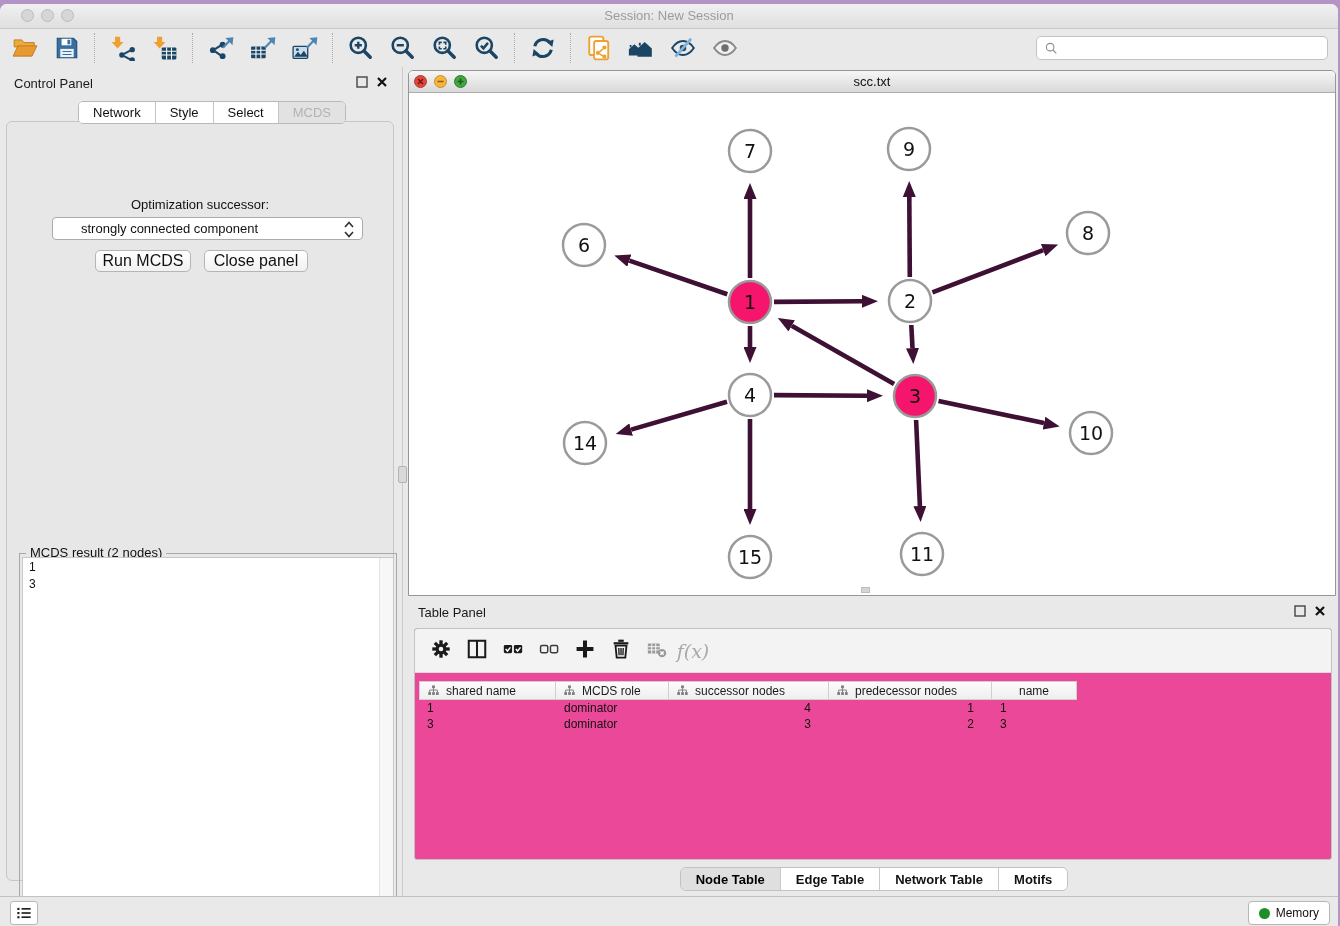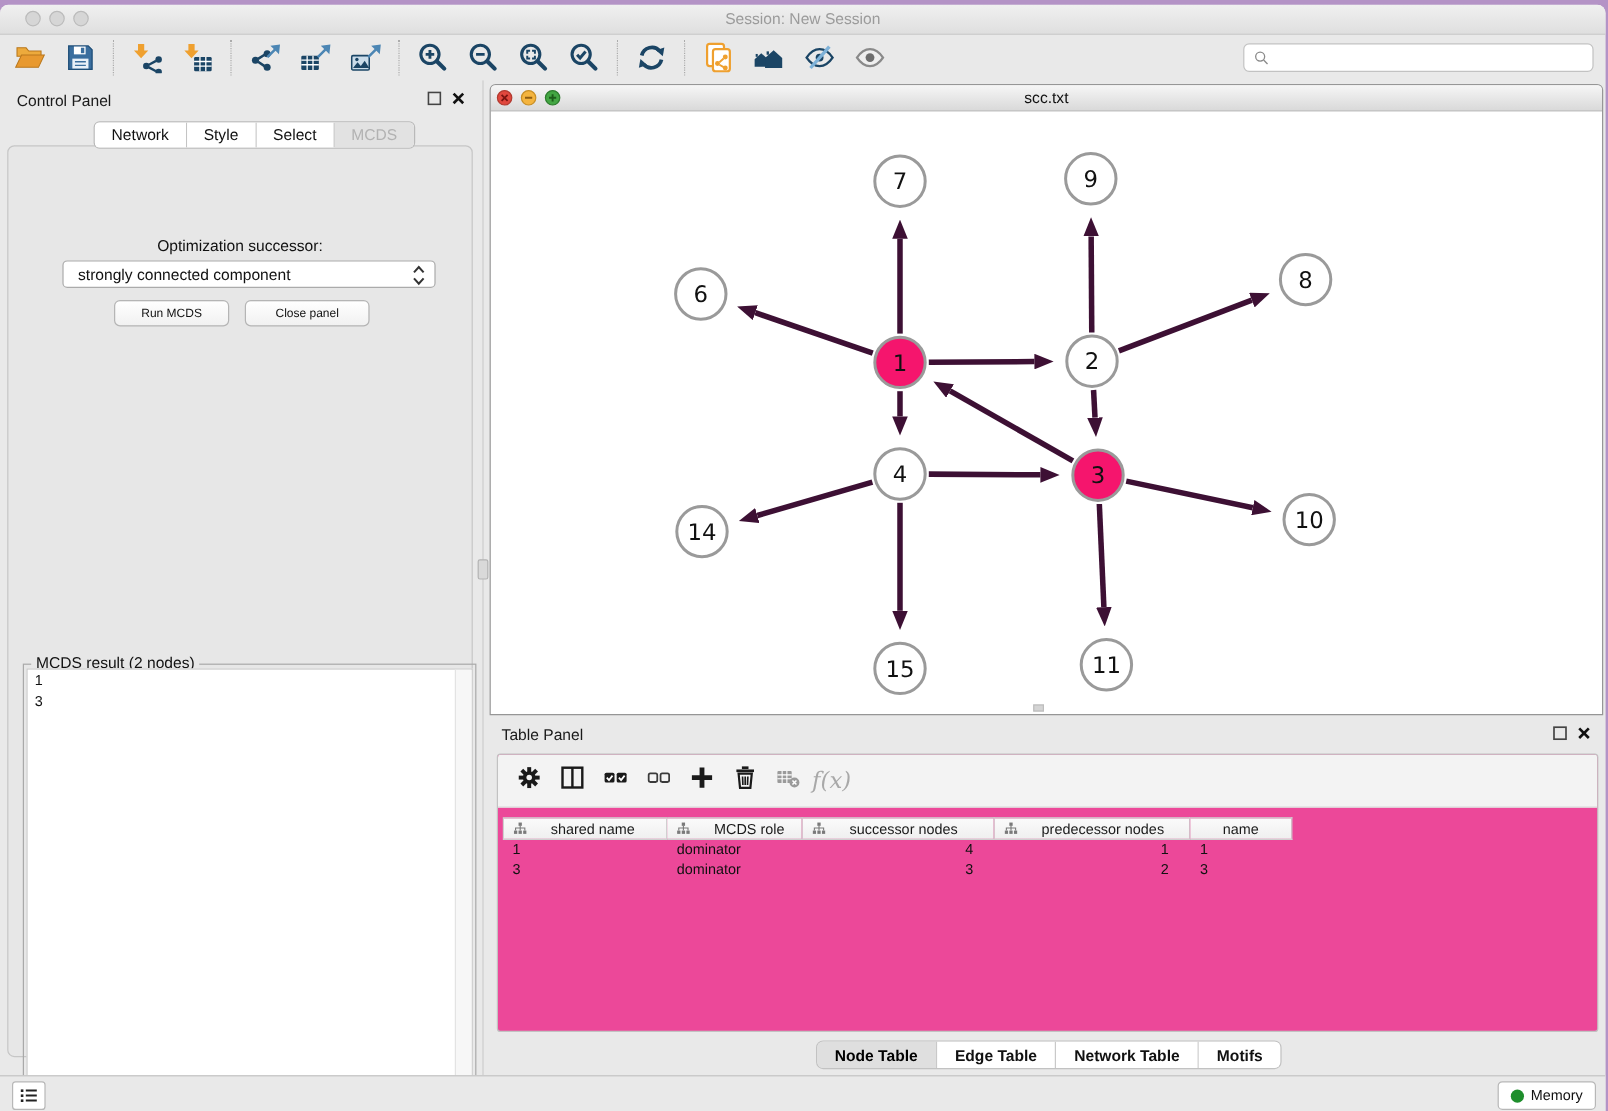--- a/index.html
+++ b/index.html
@@ -25,23 +25,23 @@
   
   .control-panel{position:absolute;left:0;top:63px;width:402px;height:829px;}
   .cp-head{position:absolute;left:14px;top:9px;}
   .cp-wctl{position:absolute;right:14px;top:9px;}
   .cp-box{position:absolute;left:6px;top:54px;width:388px;height:760px;border:1px solid #C6C6C6;border-radius:6px;background:#E7E7E7;box-sizing:border-box;}
   .cp-tabs{position:absolute;left:78px;top:34px;height:21px;display:flex;border:1px solid #B9B9B9;border-radius:5px;overflow:hidden;background:#fff;z-index:3;}
   .cp-tab{font-size:13px;color:#111;background:#fff;display:flex;align-items:center;justify-content:center;padding:0 14px;border-right:1px solid #C4C4C4;}
   .cp-tab:last-child{border-right:none;}
   .cp-tab.disabled-active{background:#E2E2E2;color:#B2B2B2;}
   .opt-label{position:absolute;left:0;top:75px;width:100%;text-align:center;font-size:13px;color:#111;}
-  .dropdown{position:absolute;left:45px;top:95px;width:311px;height:23px;background:#fff;border:1px solid #ABABAB;border-radius:4px;display:flex;align-items:center;box-sizing:border-box;font-size:13px;color:#111;padding-left:12px;}
+  .dropdown{position:absolute;left:45px;top:95px;width:311px;height:23px;background:#fff;border:1px solid #ABABAB;border-radius:4px;display:flex;align-items:center;box-sizing:border-box;font-size:13px;color:#111;padding-left:28px;}
   .dropdown .chev{position:absolute;right:6px;top:2px;}
-  .btn{position:absolute;height:22px;background:linear-gradient(#FFFFFF,#F1F1F1);border:1px solid #B5B5B5;border-radius:5px;font-size:10px;color:#111;display:flex;align-items:center;justify-content:center;box-sizing:border-box;}
+  .btn{position:absolute;height:22px;background:linear-gradient(#FFFFFF,#F1F1F1);border:1px solid #B5B5B5;border-radius:5px;font-size:16px;color:#111;display:flex;align-items:center;justify-content:center;box-sizing:border-box;}
   .fieldset{position:absolute;left:12px;top:431px;width:378px;height:383px;border:1px solid #A9A9A9;box-sizing:border-box;}
   .fieldset .legend{position:absolute;left:6px;top:-9px;background:#E7E7E7;padding:0 4px;font-size:13px;color:#111;text-decoration:underline;}
   .result-area{position:absolute;left:2px;top:3px;right:2px;bottom:2px;background:#fff;border:1px solid #C9C9C9;overflow:hidden;}
   .result-scroll{position:absolute;right:0;top:0;width:13px;height:100%;background:#F7F7F7;border-left:1px solid #E3E3E3;}
   .result-line{font-size:12px;color:#111;padding-left:6px;line-height:17px;}
   .vsplit-line{position:absolute;left:402px;top:63px;width:1px;height:829px;background:#CDCDCD;}
   .vsplit-grip{position:absolute;left:398px;top:462px;width:9px;height:17px;background:#D9D9D9;border:1px solid #B3B3B3;border-radius:2px;box-sizing:border-box;}
   
   .netwin{position:absolute;left:408px;top:66px;width:928px;height:526px;border:1px solid #969696;border-radius:5px 5px 0 0;box-sizing:border-box;background:#fff;overflow:hidden;}
   .net-titlebar{position:absolute;left:0;top:0;width:100%;height:22px;background:linear-gradient(#F6F6F6,#D9D9D9);border-bottom:1px solid #ABABAB;box-sizing:border-box;}
@@ -52,21 +52,21 @@
   
   .table-panel{position:absolute;left:408px;top:595px;width:932px;height:297px;}
   .tp-head{position:absolute;left:10px;top:6px;}
   .tp-wctl{position:absolute;right:14px;top:6px;}
   .tp-box{position:absolute;left:6px;top:29px;width:918px;height:232px;background:#ec4899;border:1px solid #C2C2C2;border-radius:3px;box-sizing:border-box;overflow:hidden;}
   .tp-toolbar{position:absolute;left:0;top:0;width:100%;height:44px;background:#F3F3F3;border-bottom:1px solid #DDD;display:flex;align-items:center;padding-left:8px;box-sizing:border-box;}
   .tp-btn{width:36px;height:34px;display:flex;align-items:center;justify-content:center;}
   .tp-btn svg{width:22px;height:22px;}
   .tp-btn .fx{font-family:"DejaVu Serif",serif;font-style:italic;font-size:19px;color:#A8A8A8;}
   .tbl-header{position:absolute;left:4px;top:52px;height:19px;display:flex;}
-  .th-cell{background:linear-gradient(#FBFBFB,#EFEFEF);border:1px solid #CFCFCF;border-left:none;display:flex;align-items:center;gap:20px;font-size:12px;color:#1A1A1A;box-sizing:border-box;padding-left:8px;}
+  .th-cell{background:linear-gradient(#FBFBFB,#EFEFEF);border:1px solid #CFCFCF;border-left:none;display:flex;align-items:center;gap:7px;font-size:12px;color:#1A1A1A;box-sizing:border-box;padding-left:8px;}
   .th-cell:first-child{border-left:1px solid #CFCFCF;}
   .th-cell.center{justify-content:center;padding-left:0;}
   .tbl-row{position:absolute;left:4px;height:16px;display:flex;}
   .td-cell{font-size:12px;color:#111;box-sizing:border-box;display:flex;align-items:center;}
   .td-cell.left{justify-content:flex-start;padding-left:8px;}
   .td-cell.right{justify-content:flex-end;padding-right:18px;}
   .tp-tabs{position:absolute;left:0;right:0;top:268px;display:flex;justify-content:center;}
   .tp-tabgroup{display:flex;border:1px solid #C2C2C2;border-radius:6px;overflow:hidden;height:22px;}
   .tp-tab{font-size:13px;font-weight:bold;color:#111;background:#fff;display:flex;align-items:center;padding:0 15px;border-right:1px solid #C9C9C9;}
   .tp-tab:last-child{border-right:none;}

